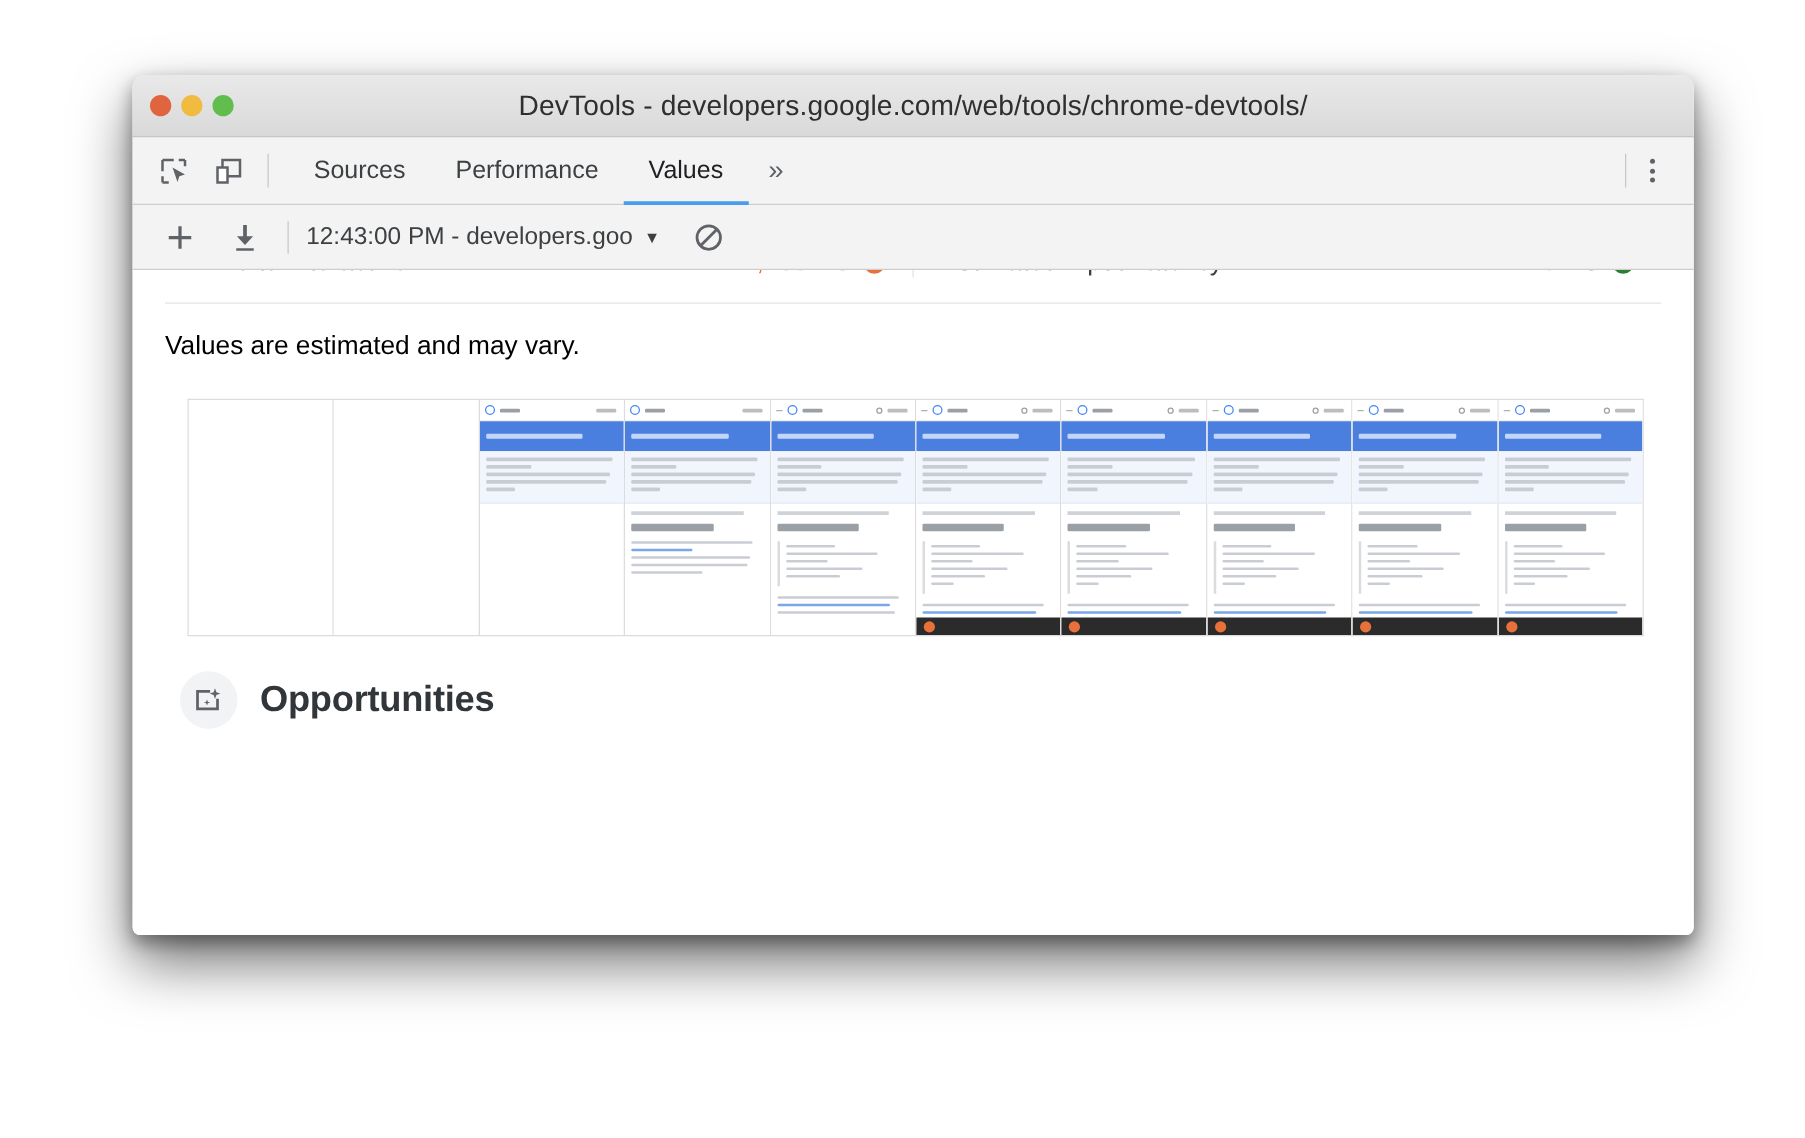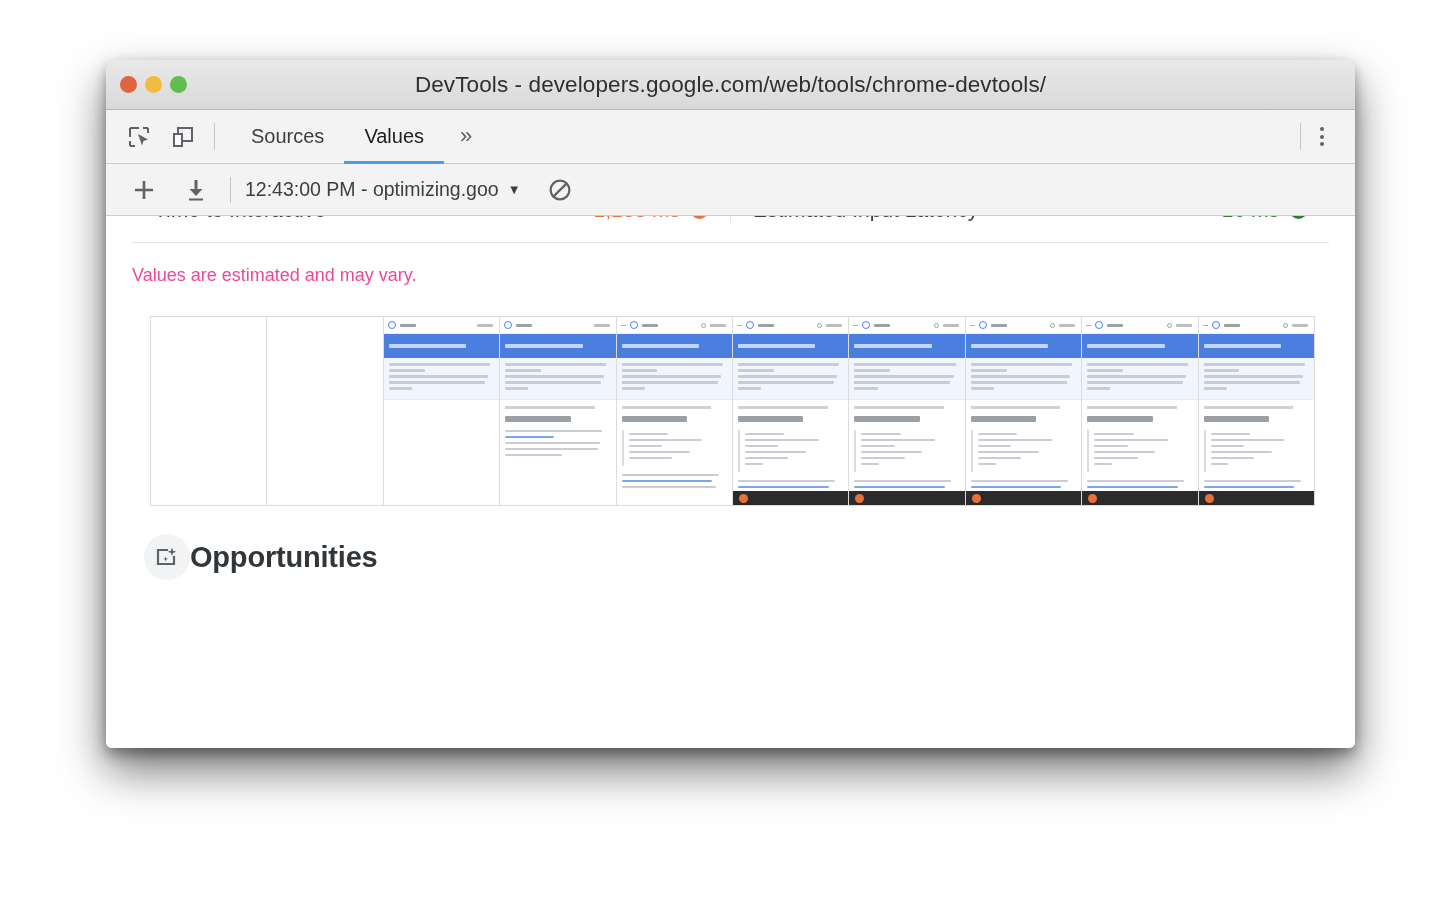--- a/index.html
+++ b/index.html
@@ -182,22 +182,22 @@
     display: inline-block;
     font-size: 21px;
     color: #3c4043;
     background: #ffffff;
     border: 1px solid #d2d2d2;
     border-radius: 3px;
     padding: 11px 24px;
     line-height: 1;
   }
   .estimated-note {
-    font-size: 18px;
-    color: #ec4899;
+    font-size: 21px;
+    color: #000000;
     padding-right: 24px;
     white-space: nowrap;
   }
 
   
   .filmstrip {
     margin: 30px 26px 0 26px;
     margin-left: 44px;
     margin-right: 40px;
     height: 190px;
@@ -264,20 +264,21 @@
     padding-left: 6px;
   }
   .f-foot i { width: 9px; height: 9px; border-radius: 50%; background: #e8713b; display:block; }
 
   
   .opps {
     padding: 28px 26px 0 26px;
   }
   .opps-head {
     display: flex; align-items: center;
+    gap: 18px;
     padding-left: 12px;
   }
   .opps-icon {
     width: 46px; height: 46px; border-radius: 50%;
     background: #f1f3f4;
     display: flex; align-items: center; justify-content: center;
     flex: 0 0 auto;
   }
   .opps-title {
     font-size: 29px; font-weight: bold; color: #31363b;
@@ -321,20 +322,23 @@
             <rect x="4" y="10" width="8" height="12" fill="#fff" stroke="#5f6368" stroke-width="2"></rect>
           </svg>
         </div>
       </div>
       <div class="vdiv"></div>
 
       <div class="tabs">
         <div class="tab">
             <span>Sources</span>
           </div>
+        <div class="tab">
+            <span>Performance</span>
+          </div>
         <div class="tab active">
             <span>Values</span>
           </div>
         <div class="tab more">»</div>
       </div>
 
       <div class="tabbar-right">
         <div class="vdiv"></div>
         <div class="kebab">
             <i></i>
@@ -352,21 +356,21 @@
       </div>
       <div class="dl-btn">
         <svg width="26" height="26" viewBox="0 0 26 26">
           <path d="M13 3 v11" stroke="#5f6368" stroke-width="3" fill="none"></path>
           <path d="M6.5 12 L13 19 L19.5 12 Z" fill="#5f6368"></path>
           <path d="M6 22.5 h14" stroke="#5f6368" stroke-width="2" fill="none"></path>
         </svg>
       </div>
       <div class="subbar-div"></div>
       <div class="run-select">
-        <span>12:43:00 PM - optimizing.goo</span>
+        <span>12:43:00 PM - developers.goo</span>
         <span class="caret">▼</span>
       </div>
       <div class="clear-btn">
         <svg width="26" height="26" viewBox="0 0 26 26">
           <circle cx="13" cy="13" r="9.4" fill="none" stroke="#5f6368" stroke-width="2.2"></circle>
           <path d="M6.6 19.4 L19.4 6.6" stroke="#5f6368" stroke-width="2.2" fill="none"></path>
         </svg>
       </div>
     </div>
 

